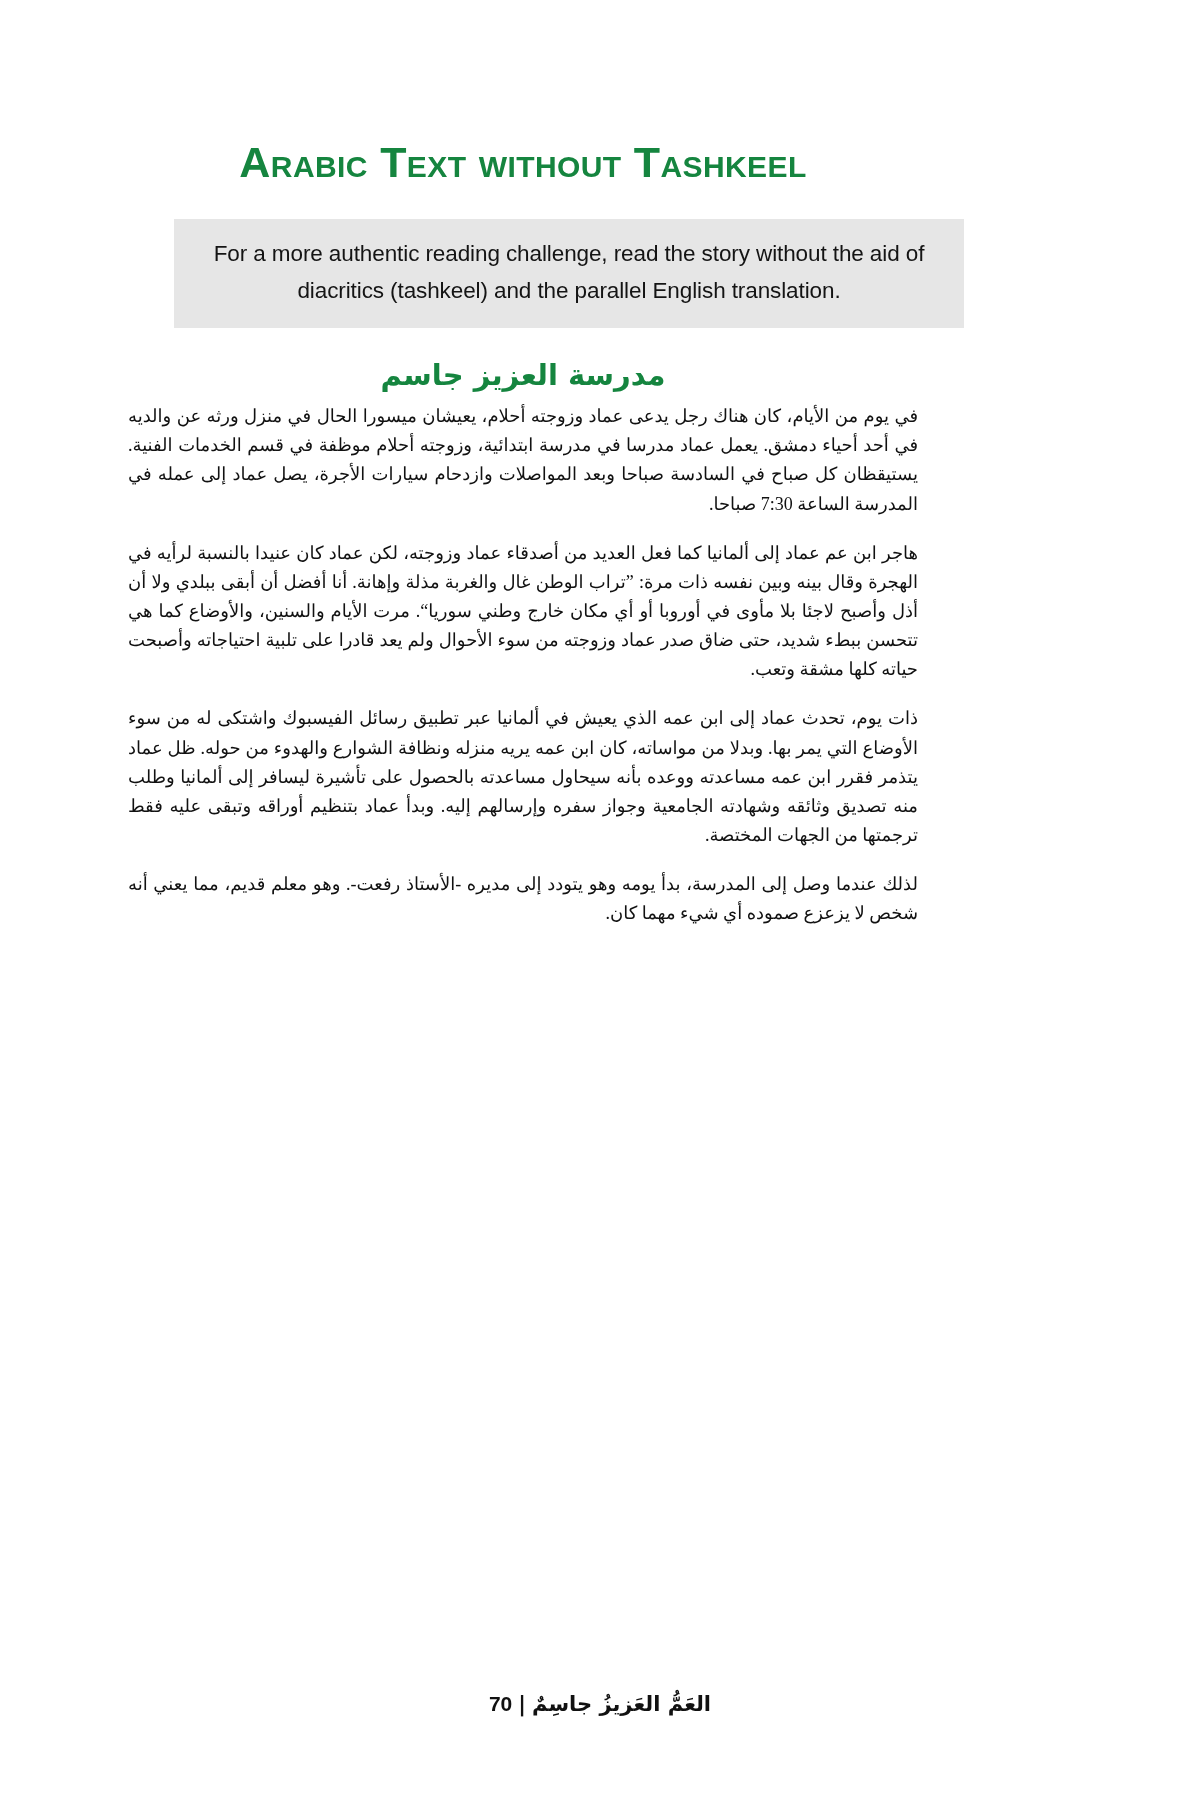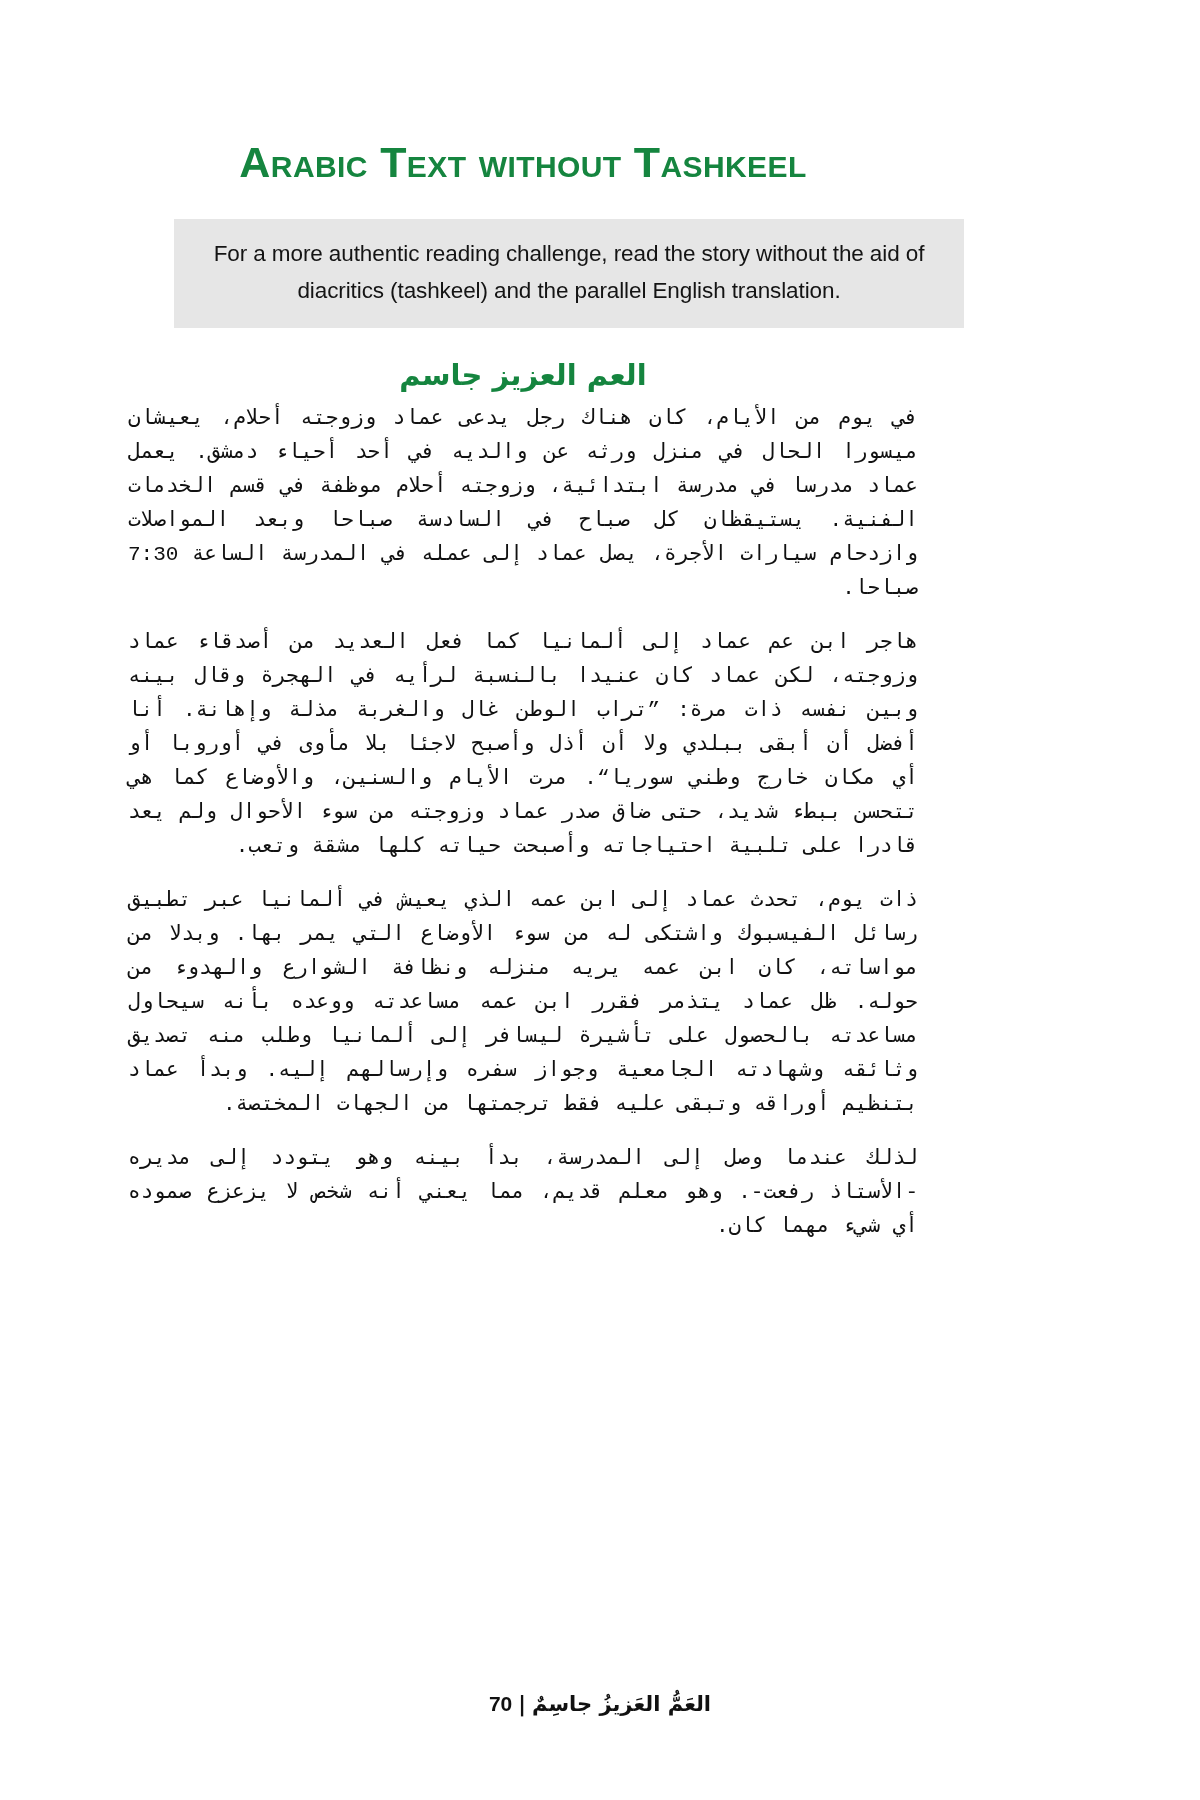--- a/index.html
+++ b/index.html
@@ -77,22 +77,22 @@
     font-weight: bold;
     font-size: 29px;
     line-height: 1.45;
   }
 
   
   .ar-body {
     direction: rtl;
     text-align: justify;
     text-align-last: right;
-    font-family: Liberation Mono, monospace;
-    font-size: 21px;
+    font-family: Liberation Serif, serif;
+    font-size: 18px;
     line-height: 1.62;
     color: #111111;
     font-weight: 500;
   }
   .ar-body p {
     margin: 0 0 20px 0;
   }
   .ar-body p:last-child {
     margin-bottom: 0;
   }
@@ -129,27 +129,27 @@
 <div class="page">
 
   <div class="content">
 
     <h1 class="page-title">Arabic Text without Tashkeel</h1>
 
     <div class="intro-box">
       <p class="intro-text">For a more authentic reading challenge, read the story without the aid of diacritics (tashkeel) and the parallel English translation.</p>
     </div>
 
-    <h2 class="story-heading">العم العزيز جاسم</h2>
+    <h2 class="story-heading">مدرسة العزيز جاسم</h2>
 
     <div class="ar-body">
       <p>في يوم من الأيام، كان هناك رجل يدعى عماد وزوجته أحلام، يعيشان ميسورا الحال في منزل ورثه عن والديه في أحد أحياء دمشق. يعمل عماد مدرسا في مدرسة ابتدائية، وزوجته أحلام موظفة في قسم الخدمات الفنية. يستيقظان كل صباح في السادسة صباحا وبعد المواصلات وازدحام سيارات الأجرة، يصل عماد إلى عمله في المدرسة الساعة 7:30 صباحا.</p>
       <p>هاجر ابن عم عماد إلى ألمانيا كما فعل العديد من أصدقاء عماد وزوجته، لكن عماد كان عنيدا بالنسبة لرأيه في الهجرة وقال بينه وبين نفسه ذات مرة: ”تراب الوطن غال والغربة مذلة وإهانة. أنا أفضل أن أبقى ببلدي ولا أن أذل وأصبح لاجئا بلا مأوى في أوروبا أو أي مكان خارج وطني سوريا“. مرت الأيام والسنين، والأوضاع كما هي تتحسن ببطء شديد، حتى ضاق صدر عماد وزوجته من سوء الأحوال ولم يعد قادرا على تلبية احتياجاته وأصبحت حياته كلها مشقة وتعب.</p>
       <p>ذات يوم، تحدث عماد إلى ابن عمه الذي يعيش في ألمانيا عبر تطبيق رسائل الفيسبوك واشتكى له من سوء الأوضاع التي يمر بها. وبدلا من مواساته، كان ابن عمه يريه منزله ونظافة الشوارع والهدوء من حوله. ظل عماد يتذمر فقرر ابن عمه مساعدته ووعده بأنه سيحاول مساعدته بالحصول على تأشيرة ليسافر إلى ألمانيا وطلب منه تصديق وثائقه وشهادته الجامعية وجواز سفره وإرسالهم إليه. وبدأ عماد بتنظيم أوراقه وتبقى عليه فقط ترجمتها من الجهات المختصة.</p>
-      <p>لذلك عندما وصل إلى المدرسة، بدأ بينه وهو يتودد إلى مديره -الأستاذ رفعت-. وهو معلم قديم، مما يعني أنه شخص لا يزعزع صموده أي شيء مهما كان.</p>
+      <p>لذلك عندما وصل إلى المدرسة، بدأ يومه وهو يتودد إلى مديره -الأستاذ رفعت-. وهو معلم قديم، مما يعني أنه شخص لا يزعزع صموده أي شيء مهما كان.</p>
     </div>
 
   </div>
 
   <div class="footer">
     <div class="footer-inner">
       <span>العَمُّ العَزيزُ جاسِمٌ</span><span class="footer-sep">|</span><span class="footer-page">70</span>
     </div>
   </div>
 

